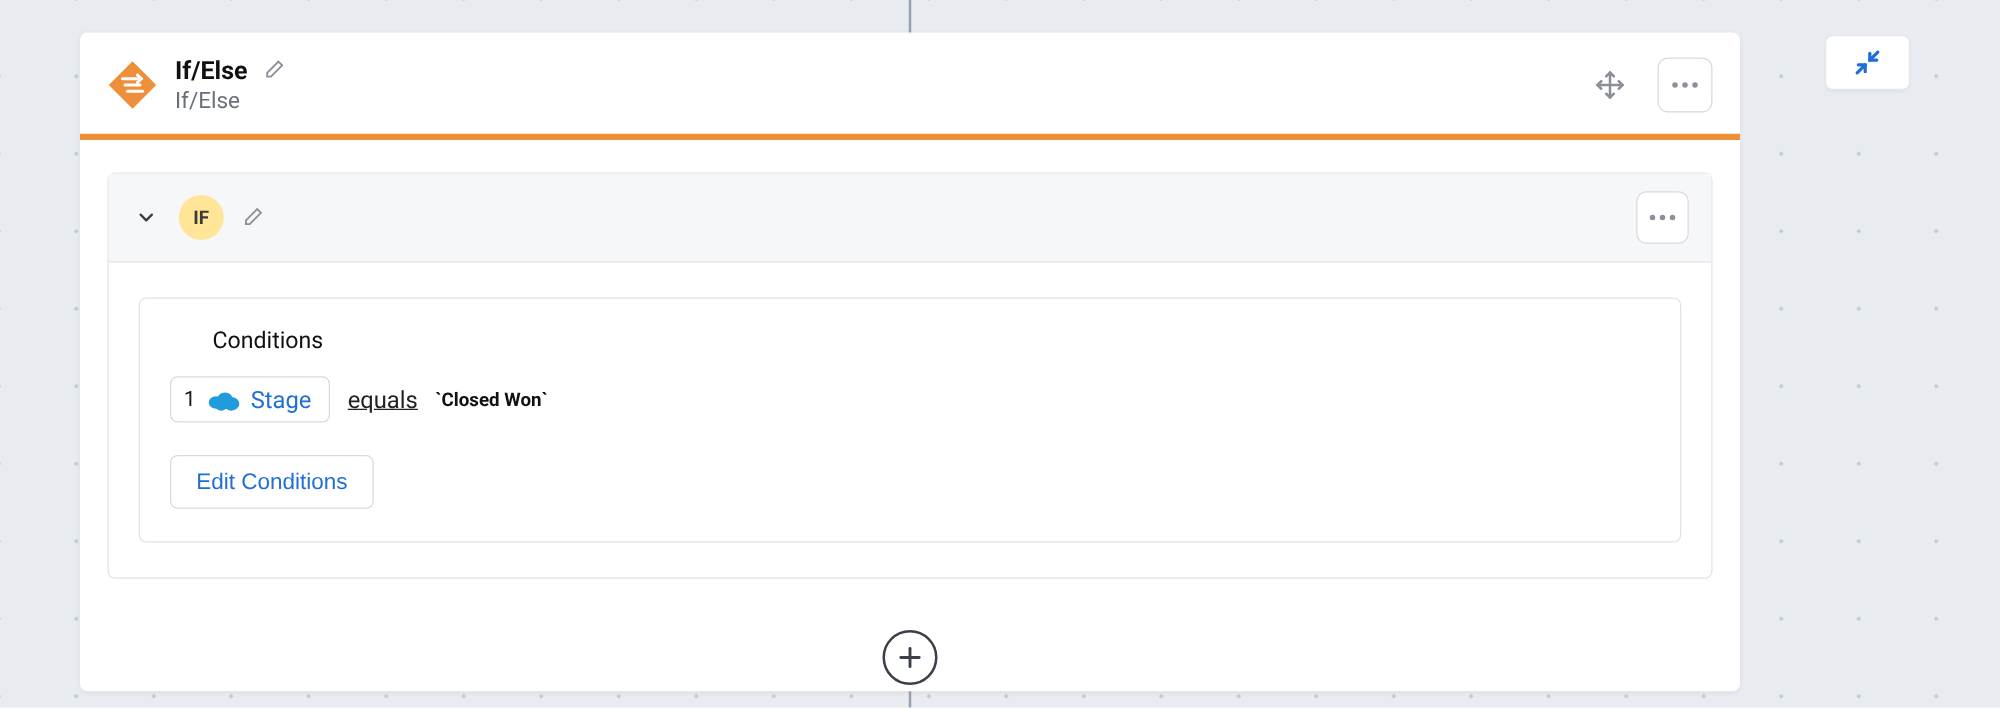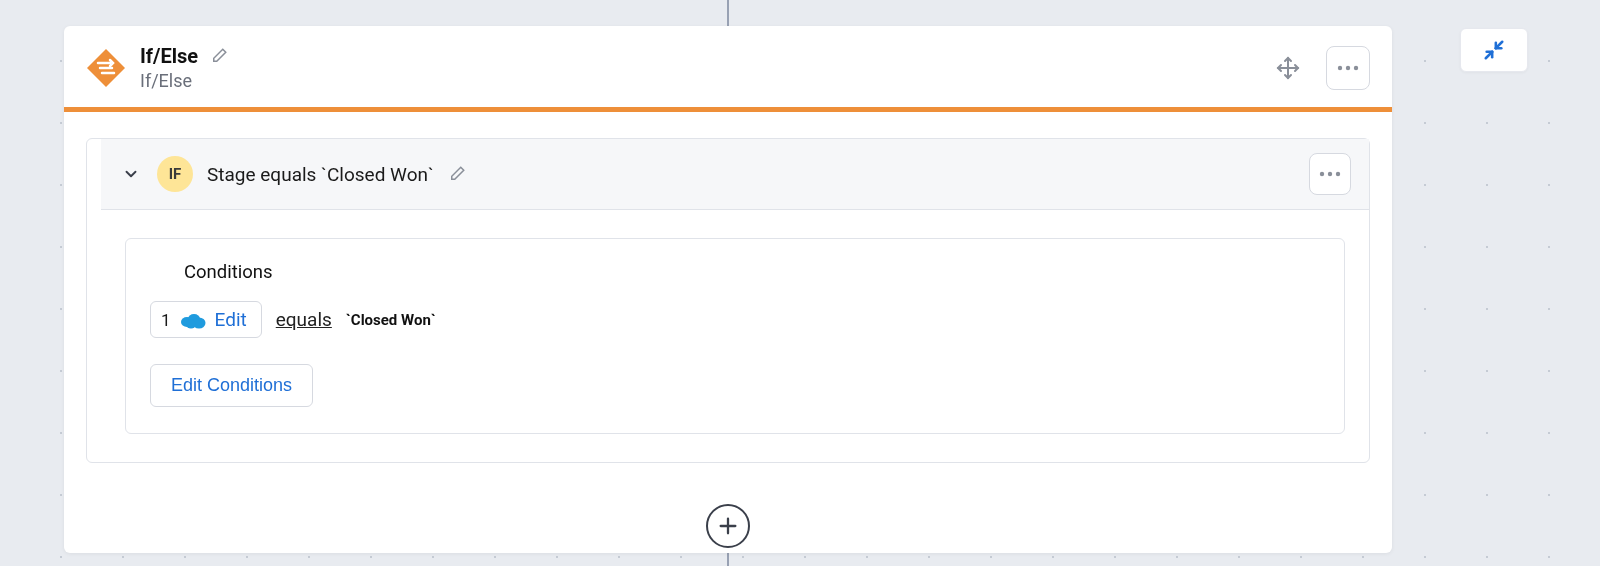--- a/index.html
+++ b/index.html
@@ -113,21 +113,20 @@
       width: 100%;
     }
     .card-body {
       padding: 26px 22px 90px 22px;
     }
     
     .branch {
       border: 1px solid #e0e3e9;
       border-radius: 6px;
       overflow: visible;
-      padding-left: 14px;
     }
     .branch-header {
       background: #f6f7f9;
       border-bottom: 1px solid #e0e3e9;
       padding: 14px 18px;
       display: flex;
       align-items: center;
       gap: 14px;
     }
     .chevron {
@@ -316,21 +315,20 @@
   <div class="accent-bar"></div>
   <div class="card-body">
     <div class="branch">
       <div class="branch-header">
         <span class="chevron">
           <svg width="18" height="18" viewBox="0 0 24 24" fill="none" stroke="#3a3f4a" stroke-width="2.5" stroke-linecap="round" stroke-linejoin="round">
             <polyline points="6 9 12 15 18 9"></polyline>
           </svg>
         </span>
         <span class="if-badge">IF</span>
-        <span class="branch-title">Stage equals `Closed Won`</span>
         <span class="pencil">
           <svg width="18" height="18" viewBox="0 0 24 24" fill="none" stroke="#8a8f99" stroke-width="2">
             <path d="M17 3l4 4-12 12H5v-4L17 3z"></path>
           </svg>
         </span>
         <div class="spacer"></div>
         <button class="branch-more">
           <svg width="22" height="6" viewBox="0 0 22 6">
             <circle cx="3" cy="3" r="2.2" fill="#8a8f99"></circle>
             <circle cx="11" cy="3" r="2.2" fill="#8a8f99"></circle>
@@ -345,21 +343,21 @@
             <span class="field-chip">
               <span class="field-num">1</span>
               <span class="sf-icon">
                 <svg width="28" height="20" viewBox="0 0 28 20">
                   <ellipse cx="8" cy="12" rx="6" ry="5" fill="#1f9bde"></ellipse>
                   <ellipse cx="15" cy="9" rx="6" ry="5" fill="#1f9bde"></ellipse>
                   <ellipse cx="20" cy="13" rx="6.5" ry="5.5" fill="#1f9bde"></ellipse>
                   <ellipse cx="12" cy="14" rx="5" ry="4.5" fill="#1f9bde"></ellipse>
                 </svg>
               </span>
-              <span class="field-name">Edit</span>
+              <span class="field-name">Stage</span>
             </span>
             <span class="operator">equals</span>
             <span class="val">`Closed Won`</span>
           </div>
           <button class="edit-cond-btn">Edit Conditions</button>
         </div>
       </div>
     </div>
   </div>
 </div>

